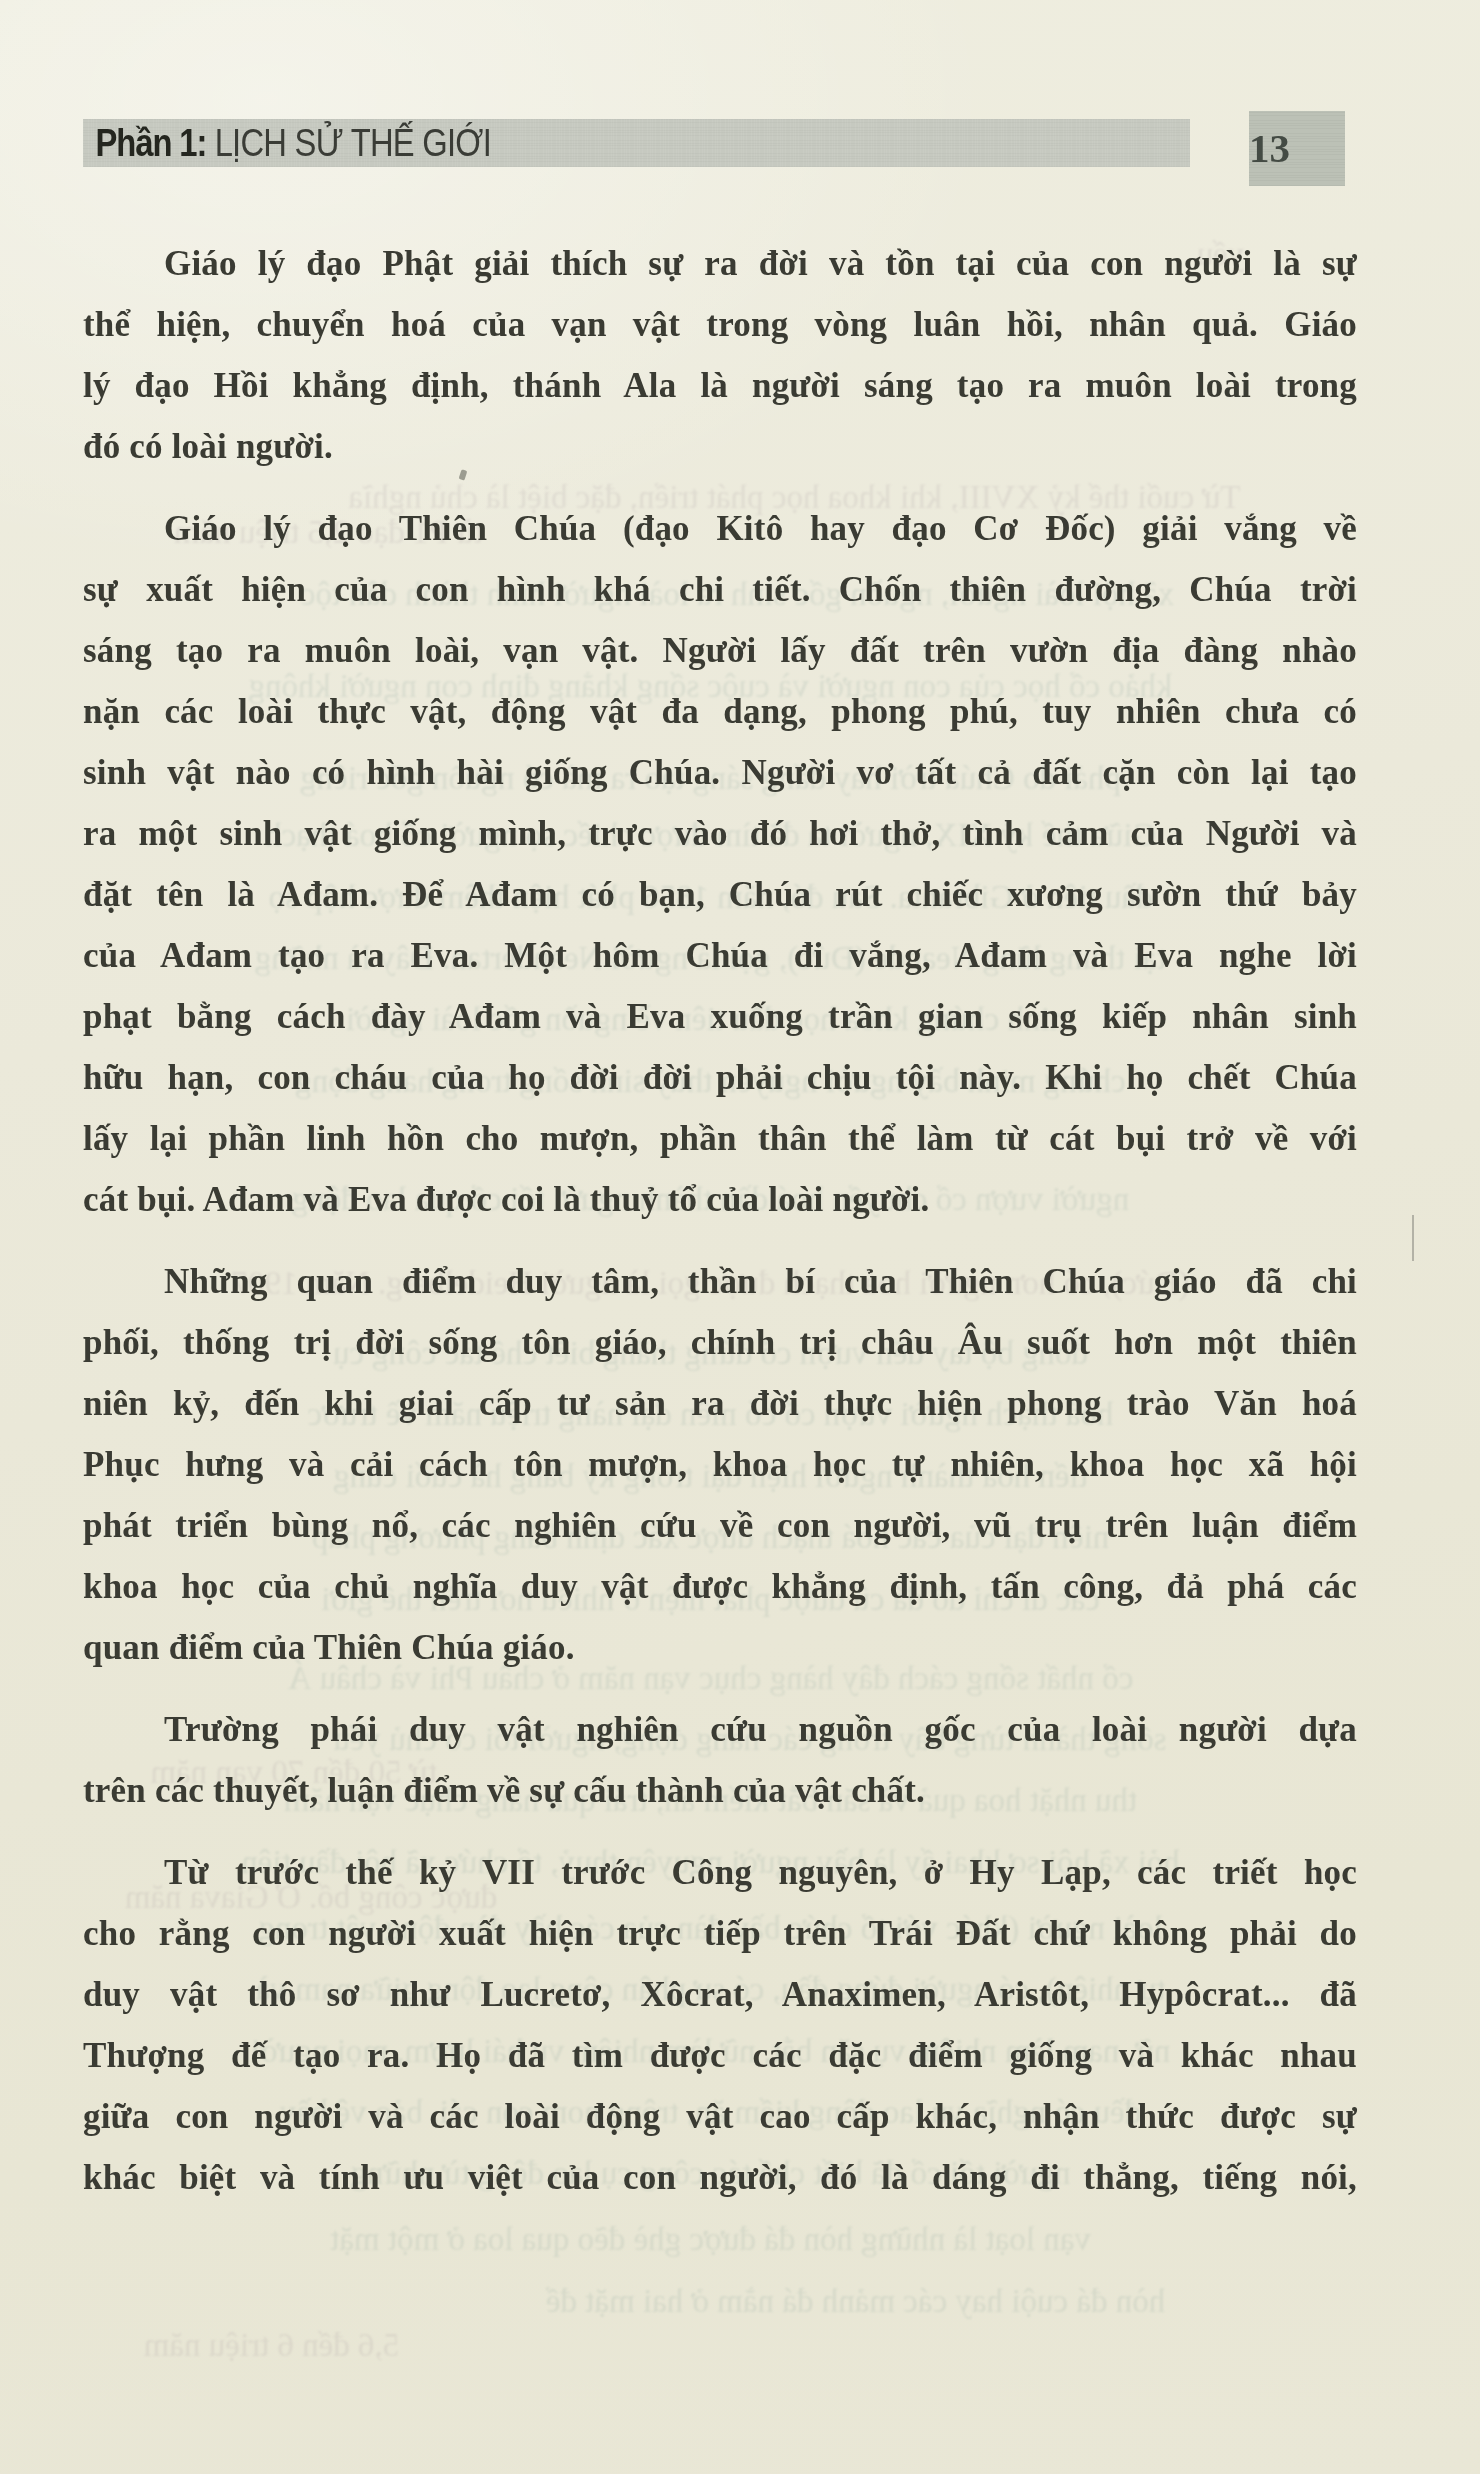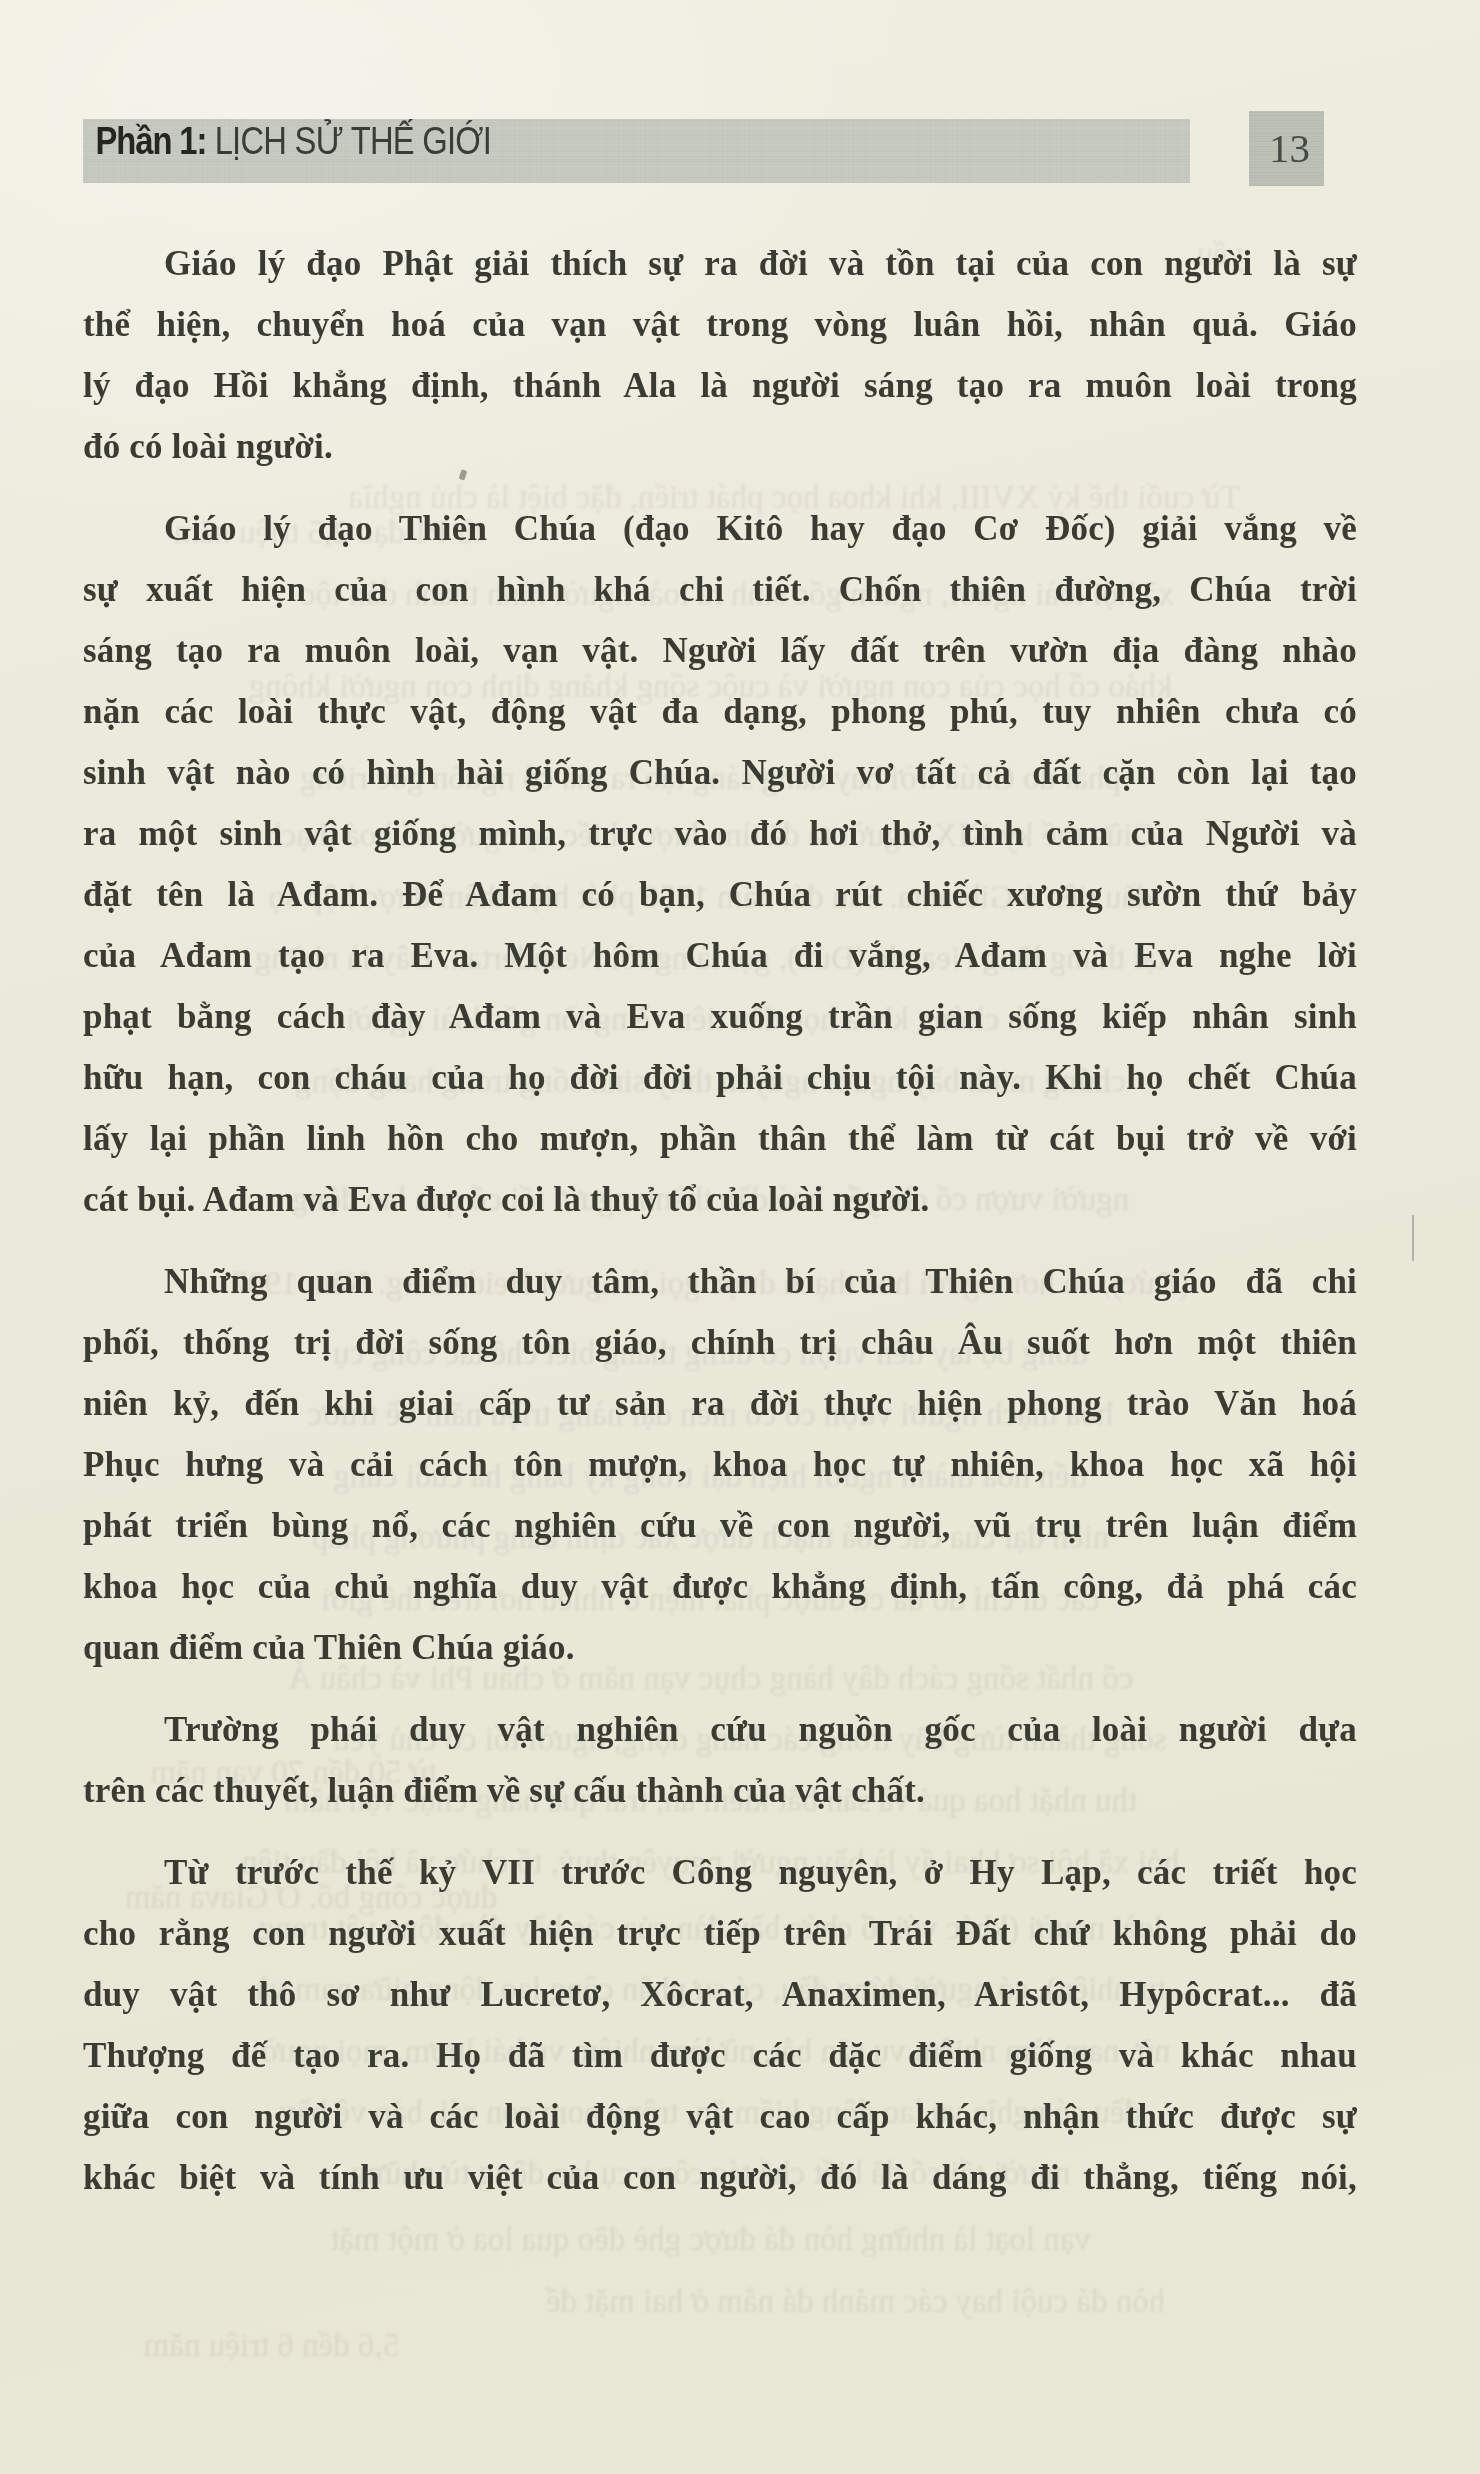--- a/index.html
+++ b/index.html
@@ -7,38 +7,38 @@
     position:relative;
     width:1480px;height:2475px;
     background:
       radial-gradient(1229px 790px at 18% 4%, rgba(255,255,255,.35), rgba(255,255,255,0) 60%),
       linear-gradient(168deg,#efeee0 0%, #ebe9da 38%, #e8e6d4 78%, #e9e7d6 100%);
     overflow:hidden;
     font-family:"Liberation Serif","DejaVu Serif",serif;
   }
   
   .header-bar{
-    position:absolute;left:83px;top:119px;width:1107px;height:64px;
+    position:absolute;left:83px;top:119px;width:1107px;height:48px;
     background-color:var(--c-bar,#c6c9c0);
     background-image:repeating-linear-gradient(0deg, rgba(0,0,0,.025) 0 0.9px, transparent 0.9px 2.6px),
                      repeating-linear-gradient(90deg, rgba(255,255,255,.05) 0 0.9px, transparent 0.9px 2.6px);
-    display:flex;
+    display:flex;align-items:center;
   }
   .header-inner{
     display:inline-block;transform:scaleX(.84);transform-origin:left center;
     padding-left:15px;white-space:nowrap;
     font-family:"Liberation Sans","DejaVu Sans",sans-serif;
     font-size:39px;letter-spacing:-0.9px;color:#3a3c36;
   }
   .header-inner .bold{font-weight:700;color:#24261f;letter-spacing:-1.3px;}
   .page-num-box{
-    position:absolute;left:1249px;top:111px;width:75px;height:75px;
+    position:absolute;left:1249px;top:111px;width:96px;height:75px;
     background-color:var(--c-box,#bcc1b6);
     background-image:repeating-linear-gradient(0deg, rgba(0,0,0,.03) 0 0.9px, transparent 0.9px 2.6px);
-    text-align:right;
+    font-weight:bold;
   }
   .page-num-box .num{
     display:inline-block;margin-right:14px;line-height:75px;
     font-size:41px;color:#444b44;
   }
   
   .text-block{
     position:absolute;left:83px;top:233px;width:1274px;
     font-size:35px;line-height:61px;color:var(--c-text,#3a3b33);
     letter-spacing:0.2px;

